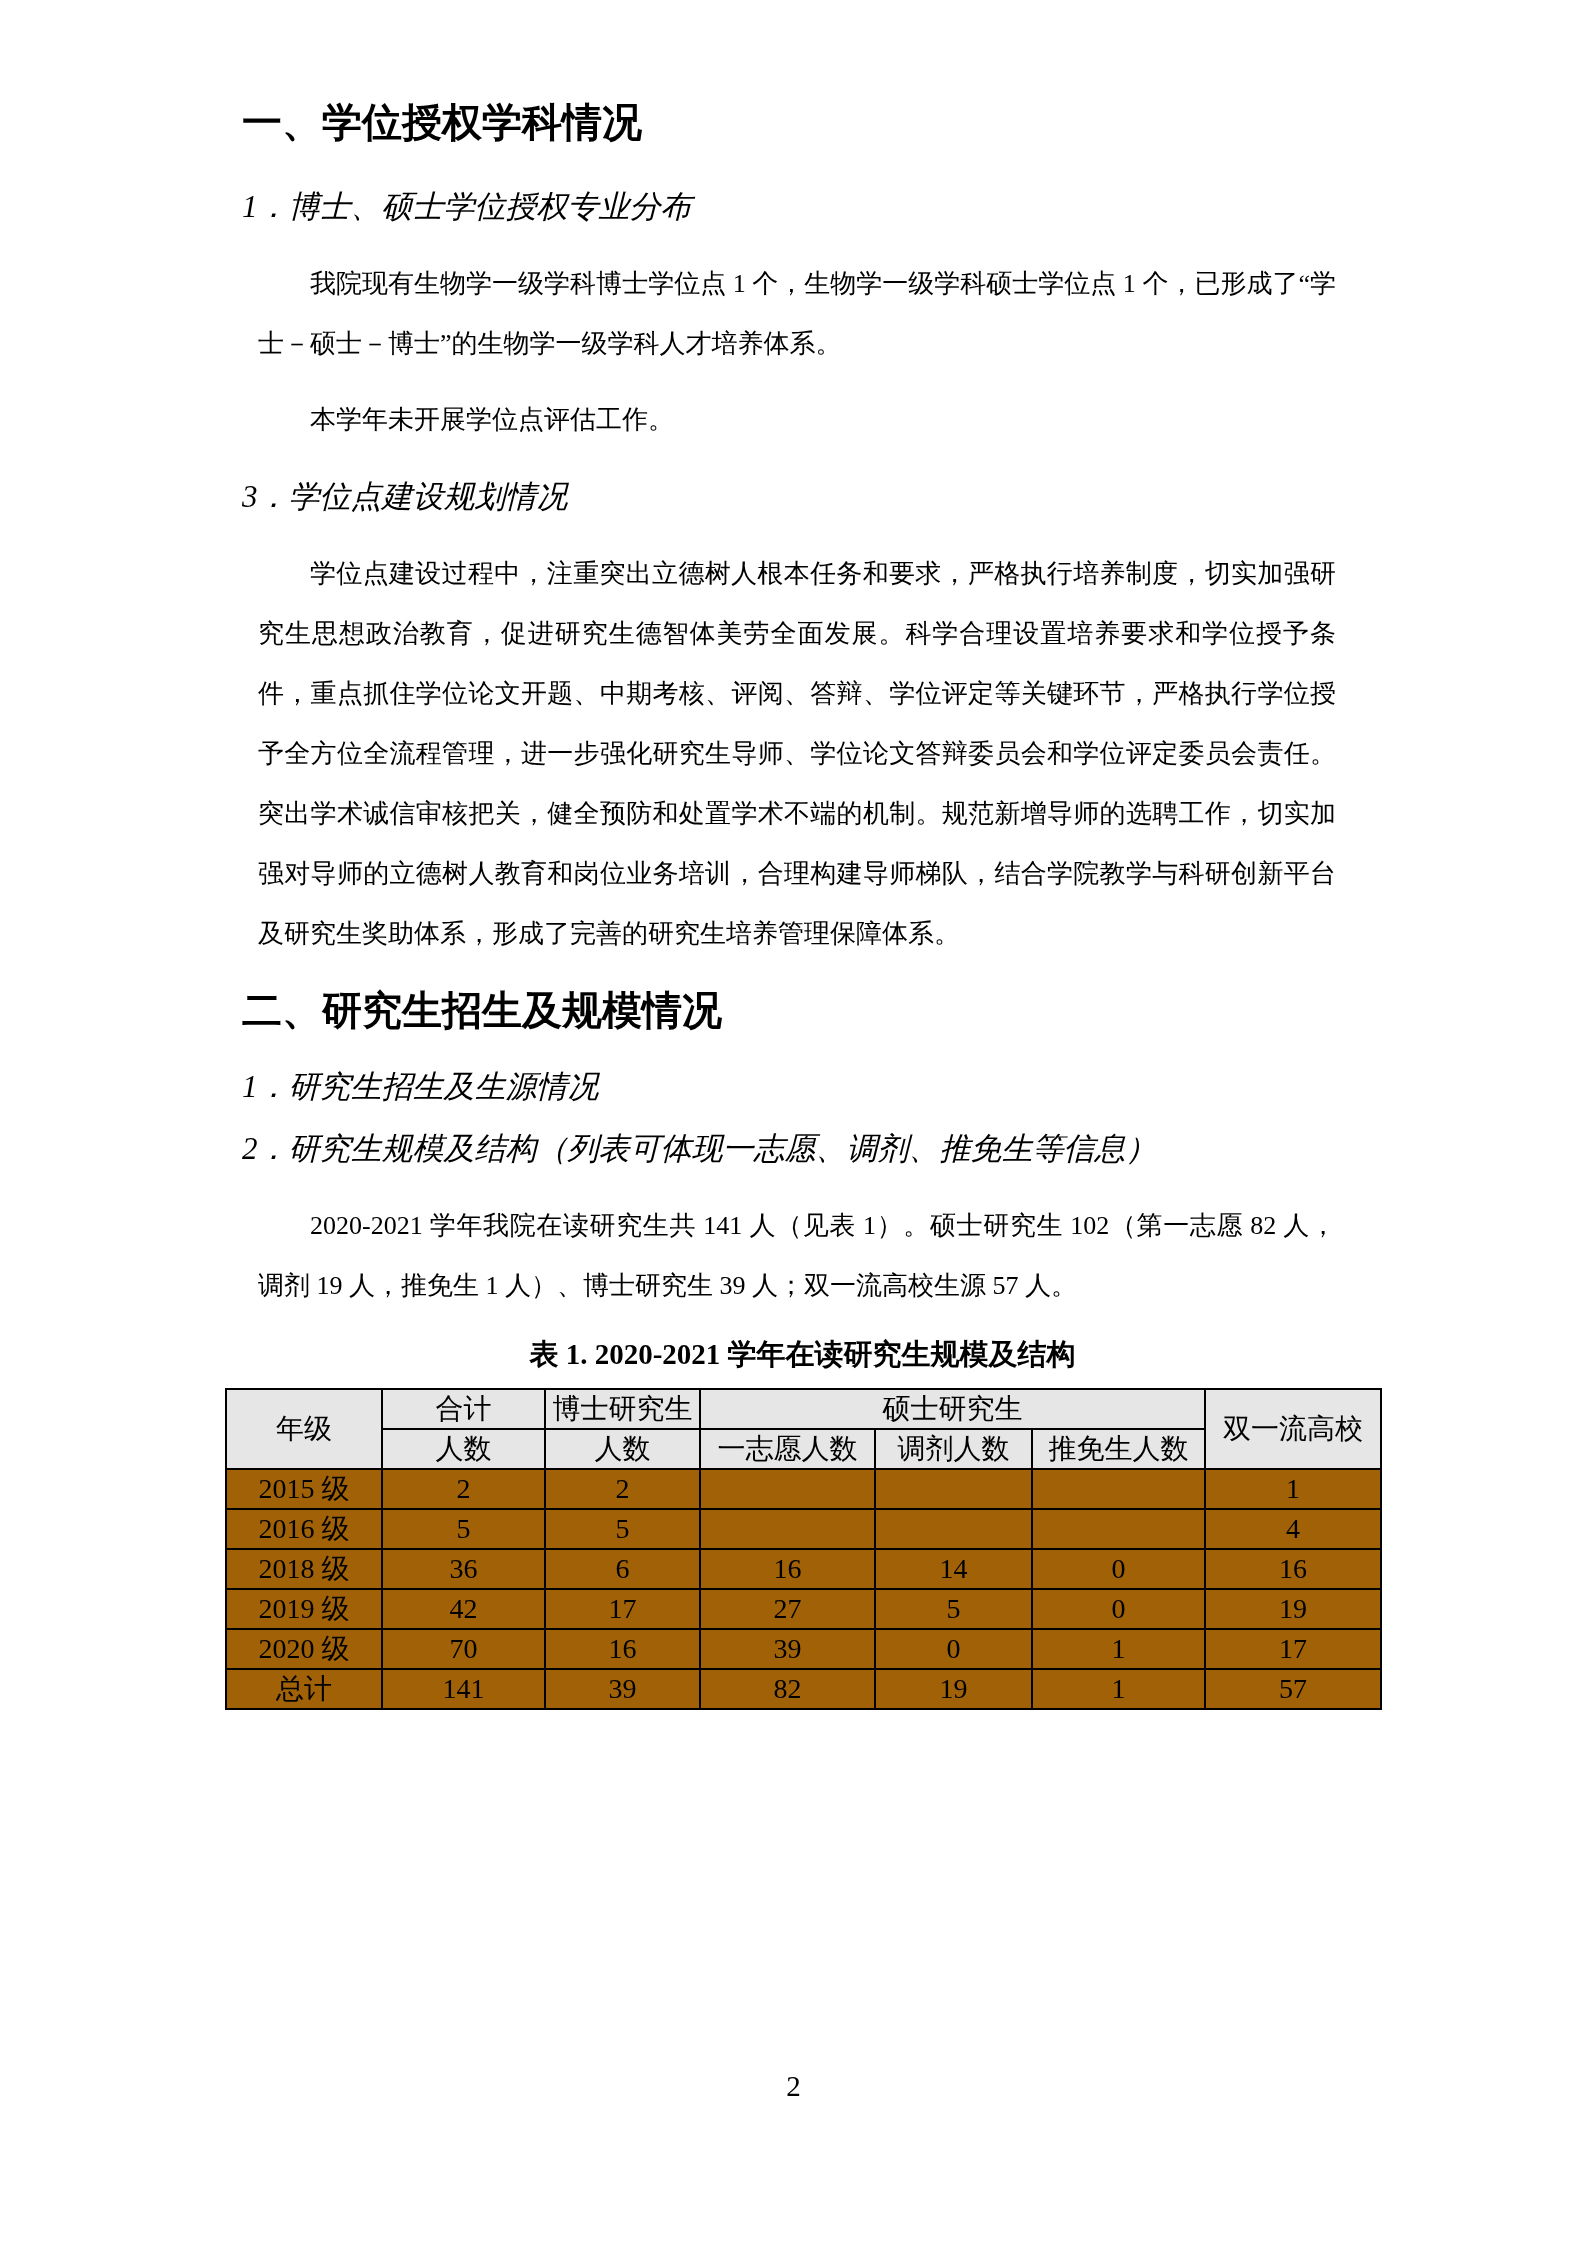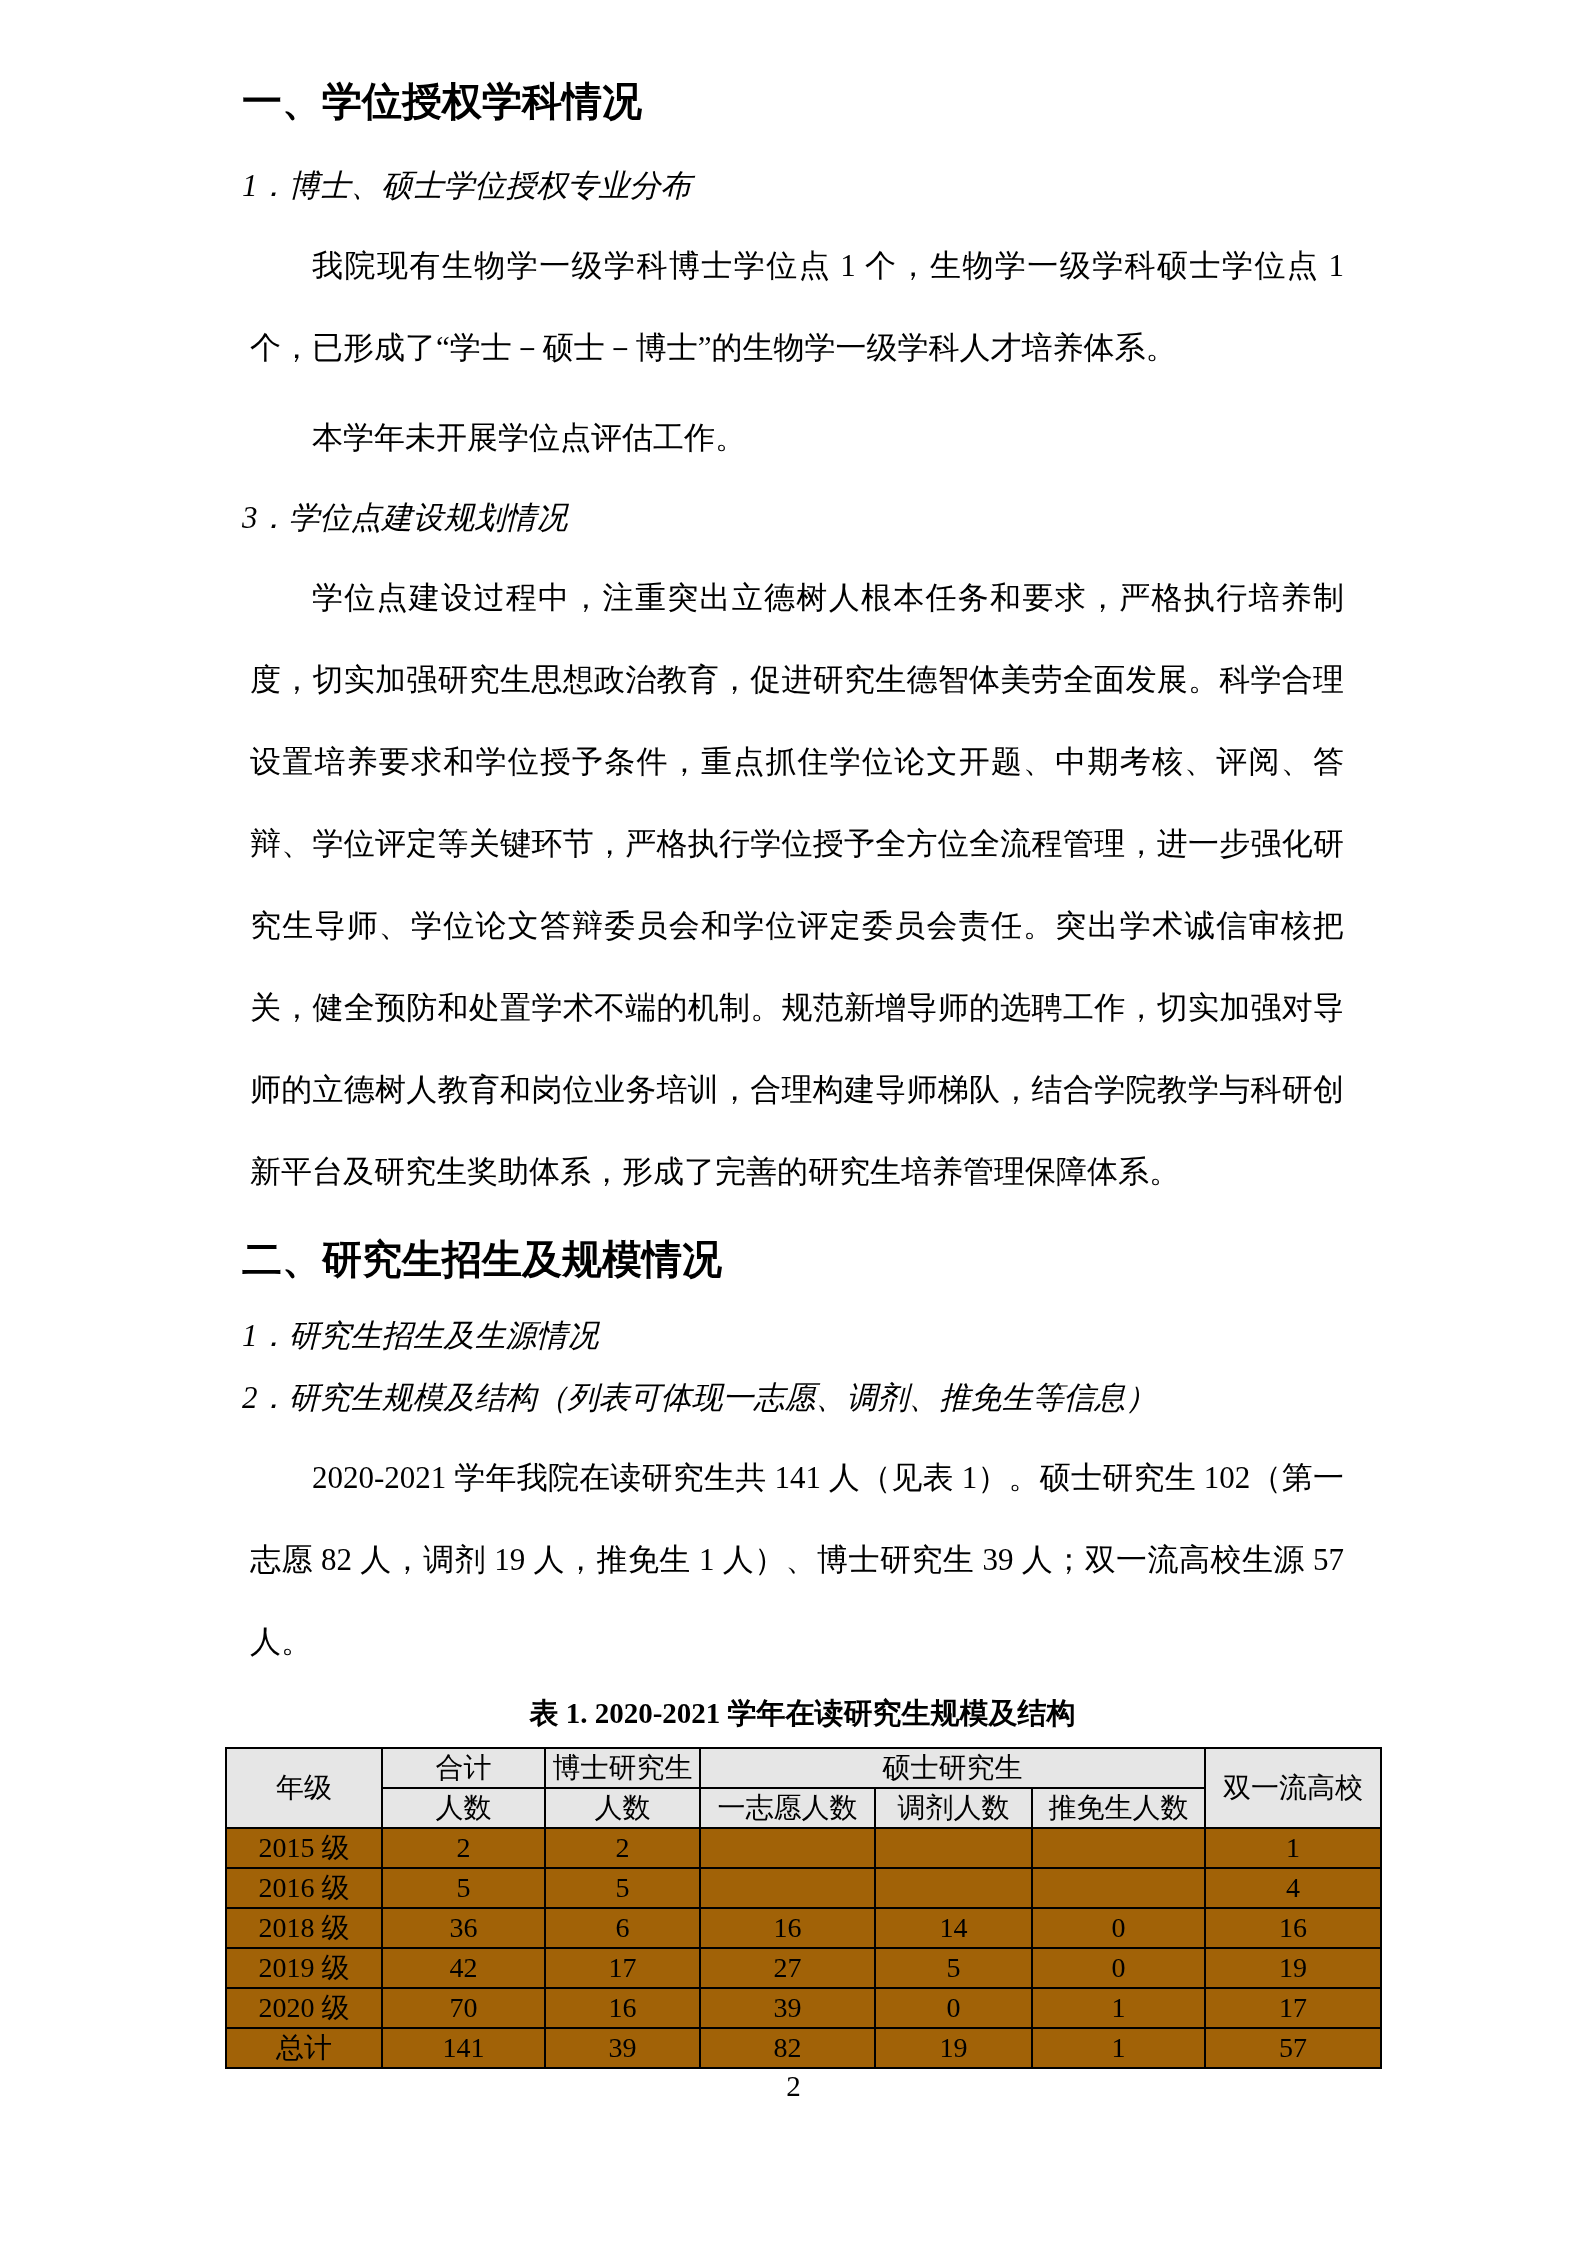--- a/index.html
+++ b/index.html
@@ -8,42 +8,42 @@
     background: #ffffff;
   }
   .page {
     position: relative;
     width: 1587px;
     height: 2245px;
     background: #ffffff;
     color: #000000;
     font-family: "Liberation Serif", "DejaVu Serif", serif;
     box-sizing: border-box;
-    padding: 71px 235px 0 242px;
+    padding: 92px 235px 0 242px;
     overflow: hidden;
   }
   .sec-heading {
     font-size: 40px;
     font-weight: bold;
     line-height: 62px;
     margin: 0 0 22px 0;
   }
   .sec-heading.second {
     margin: 16px 0 14px 0;
   }
   .item-label {
     font-size: 31px;
     line-height: 62px;
     margin: 0;
     font-style: italic;
   }
   .para {
-    font-size: 31px;
-    line-height: 82px;
-    margin: 8px;
+    font-size: 26px;
+    line-height: 60px;
+    margin: 16px;
     text-align: justify;
     text-indent: 2em;
   }
   .table-caption {
     width: 1155px;
     margin: 4px 0 12px -17px;
     font-size: 29px;
     font-weight: bold;
     text-align: center;
     line-height: 44px;

